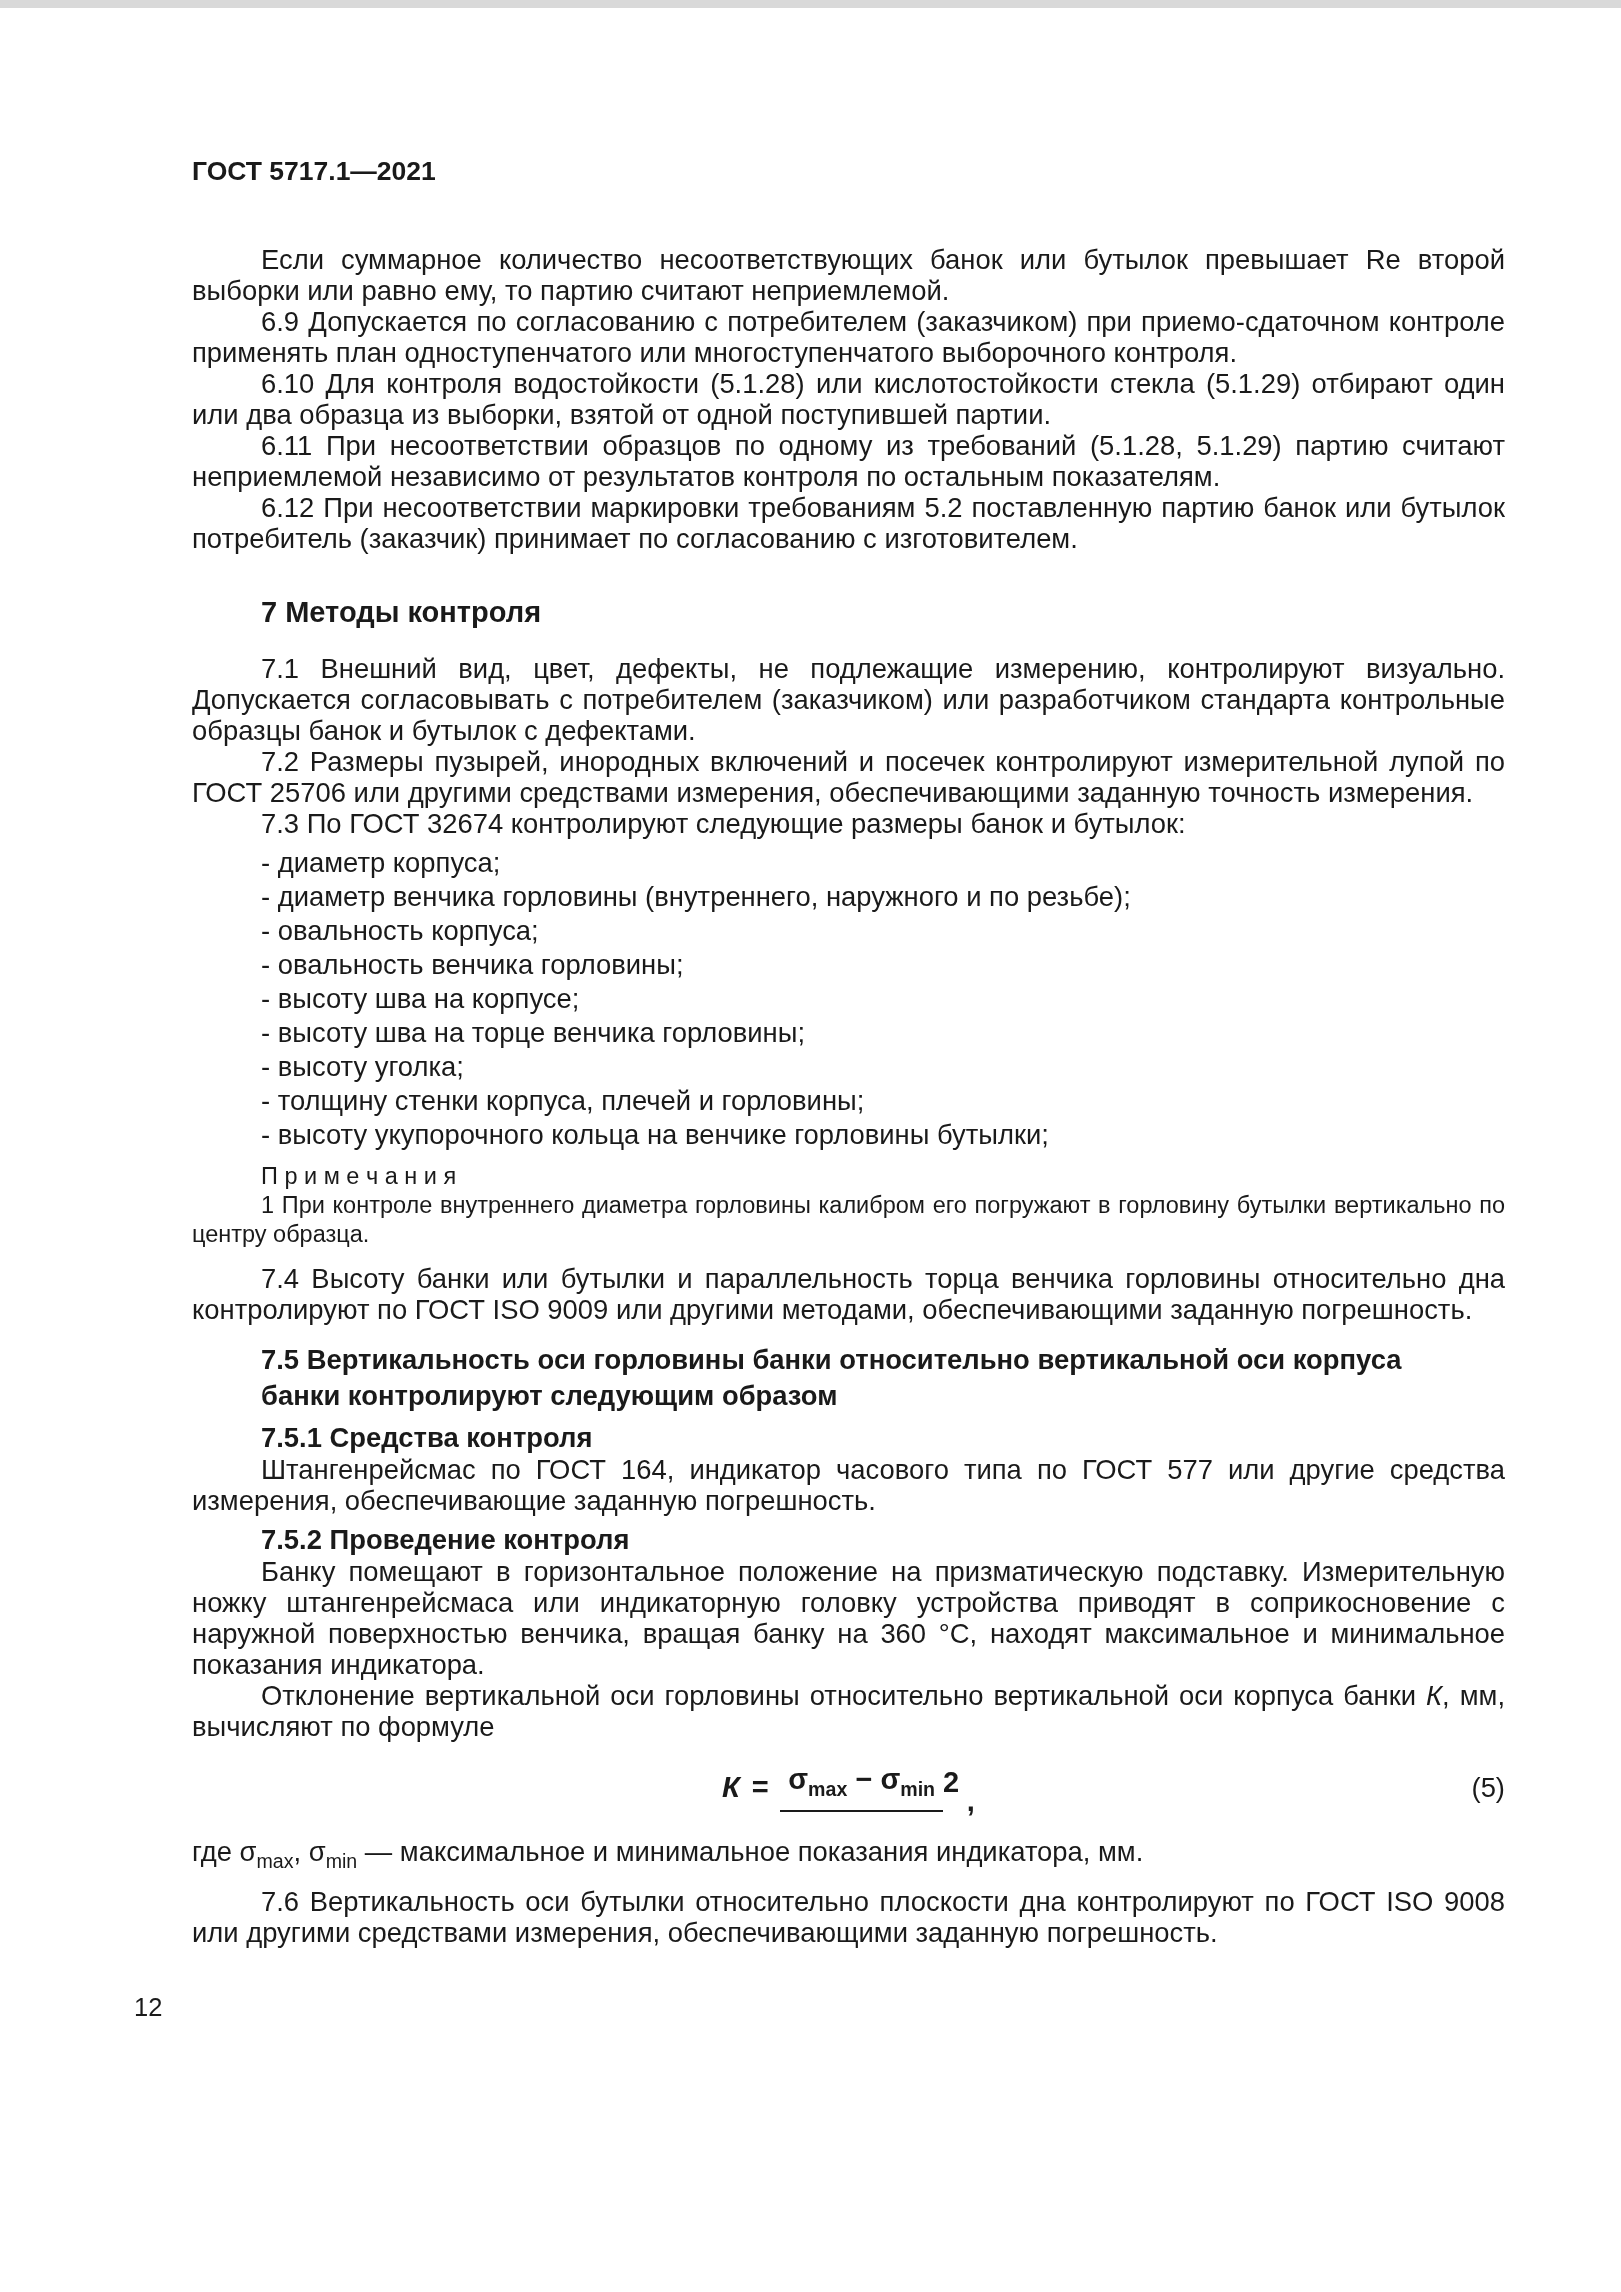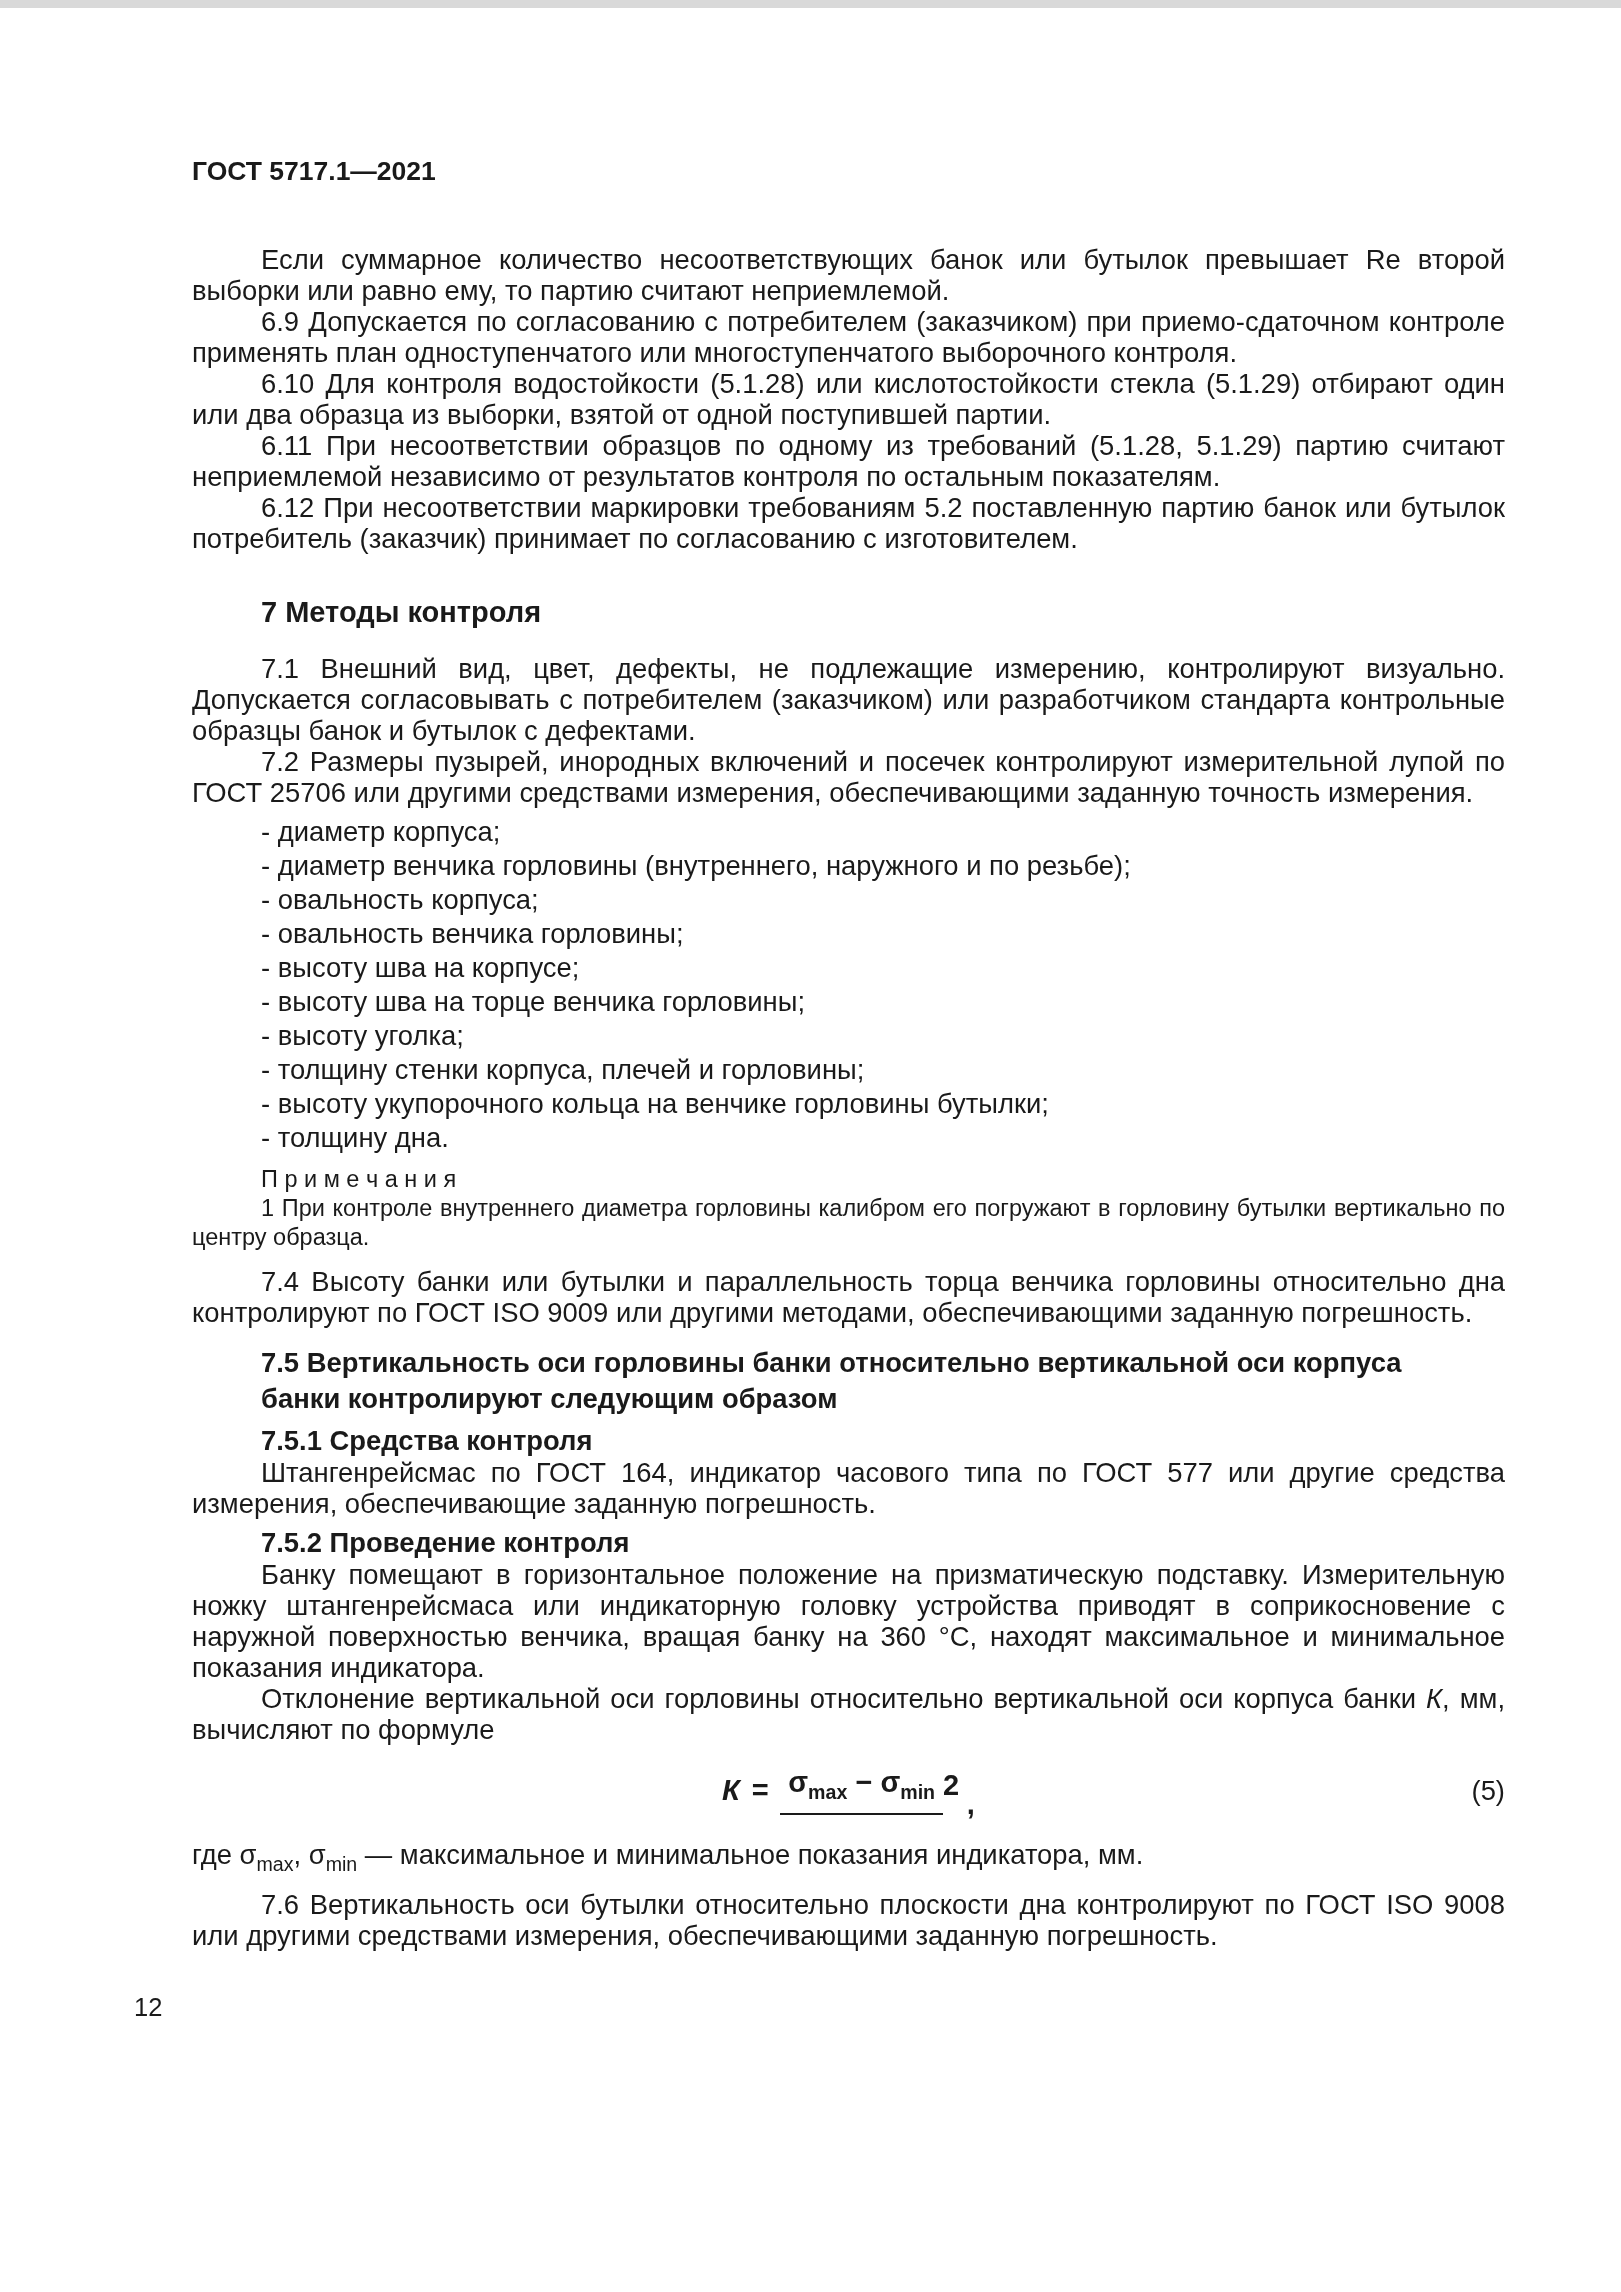--- a/index.html
+++ b/index.html
@@ -137,32 +137,32 @@
     <p class="body-para">Если суммарное количество несоответствующих банок или бутылок превышает Re второй выборки или равно ему, то партию считают неприемлемой.</p>
     <p class="body-para">6.9 Допускается по согласованию с потребителем (заказчиком) при приемо-сдаточном контроле применять план одноступенчатого или многоступенчатого выборочного контроля.</p>
     <p class="body-para">6.10 Для контроля водостойкости (5.1.28) или кислотостойкости стекла (5.1.29) отбирают один или два образца из выборки, взятой от одной поступившей партии.</p>
     <p class="body-para">6.11 При несоответствии образцов по одному из требований (5.1.28, 5.1.29) партию считают неприемлемой независимо от результатов контроля по остальным показателям.</p>
     <p class="body-para">6.12 При несоответствии маркировки требованиям 5.2 поставленную партию банок или бутылок потребитель (заказчик) принимает по согласованию с изготовителем.</p>
 
     <div class="section-title">7 Методы контроля</div>
 
     <p class="body-para">7.1 Внешний вид, цвет, дефекты, не подлежащие измерению, контролируют визуально. Допускается согласовывать с потребителем (заказчиком) или разработчиком стандарта контрольные образцы банок и бутылок с дефектами.</p>
     <p class="body-para">7.2 Размеры пузырей, инородных включений и посечек контролируют измерительной лупой по ГОСТ 25706 или другими средствами измерения, обеспечивающими заданную точность измерения.</p>
+    <p class="body-para">7.3 По ГОСТ 32674 контролируют следующие размеры банок и бутылок:</p>
 
     <div class="dash-list">
       <div class="li">- диаметр корпуса;</div>
       <div class="li">- диаметр венчика горловины (внутреннего, наружного и по резьбе);</div>
       <div class="li">- овальность корпуса;</div>
       <div class="li">- овальность венчика горловины;</div>
       <div class="li">- высоту шва на корпусе;</div>
       <div class="li">- высоту шва на торце венчика горловины;</div>
       <div class="li">- высоту уголка;</div>
       <div class="li">- толщину стенки корпуса, плечей и горловины;</div>
       <div class="li">- высоту укупорочного кольца на венчике горловины бутылки;</div>
-      <div class="li">- толщину дна.</div>
     </div>
 
     <div class="notes">
       <div class="notes-title">П р и м е ч а н и я</div>
       <p class="note">1 При контроле внутреннего диаметра горловины калибром его погружают в горловину бутылки вертикально по центру образца.</p>
     </div>
 
     <p class="body-para mt14">7.4 Высоту банки или бутылки и параллельность торца венчика горловины относительно дна контролируют по ГОСТ ISO 9009 или другими методами, обеспечивающими заданную погрешность.</p>
 
     <div class="h75-block">7.5 Вертикальность оси горловины банки относительно вертикальной оси корпуса банки контролируют следующим образом</div>

